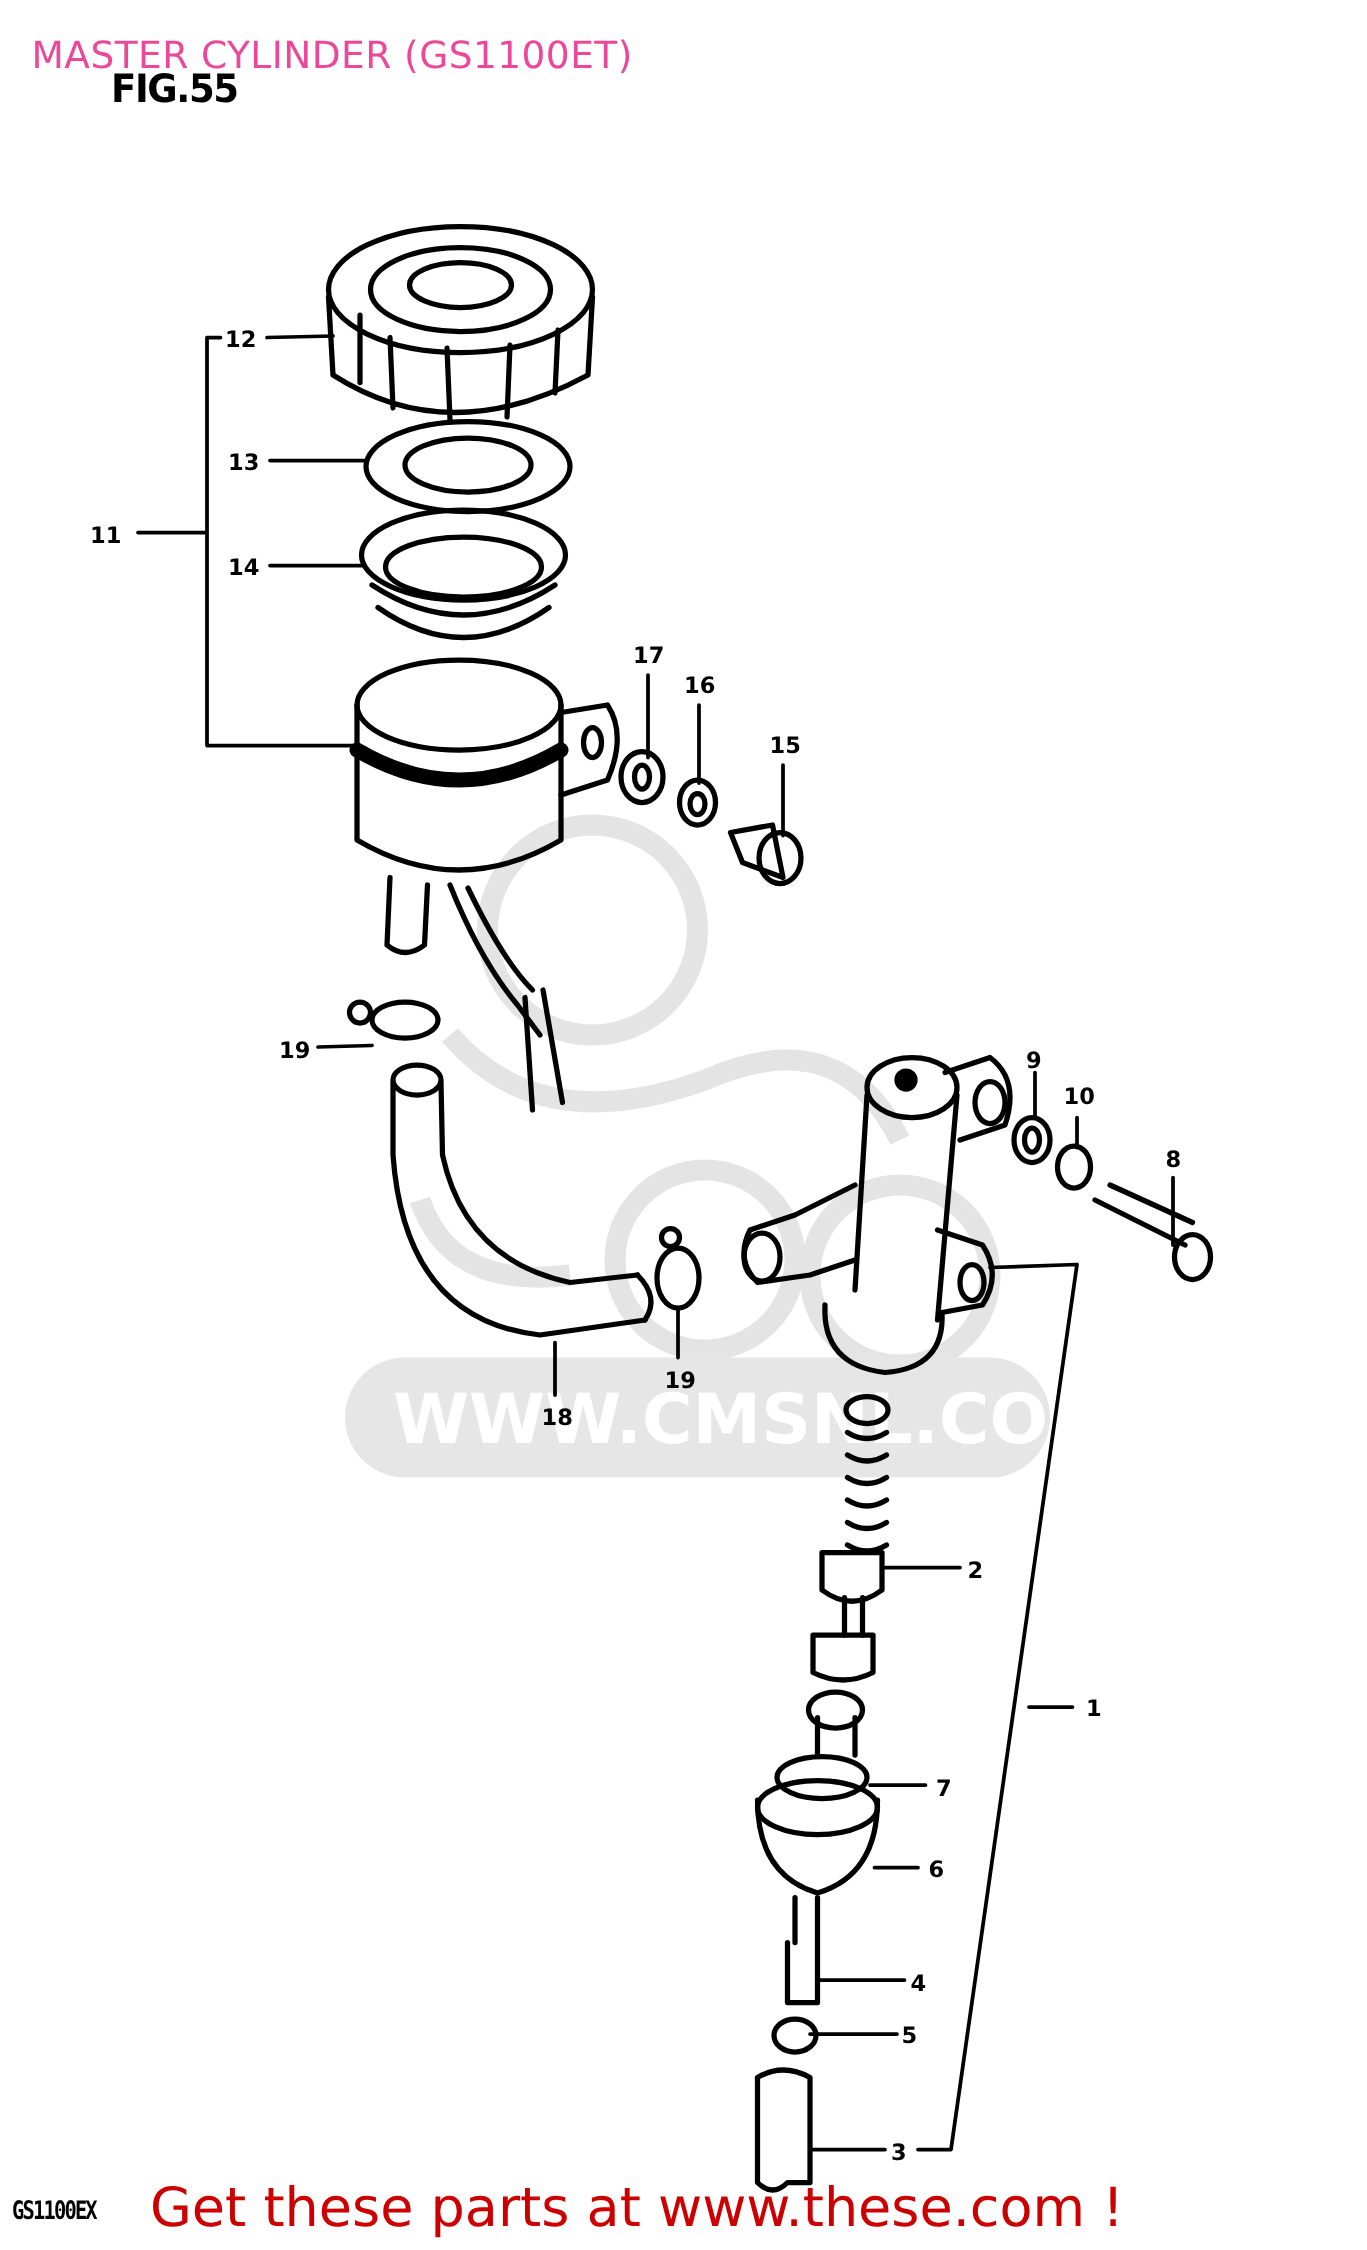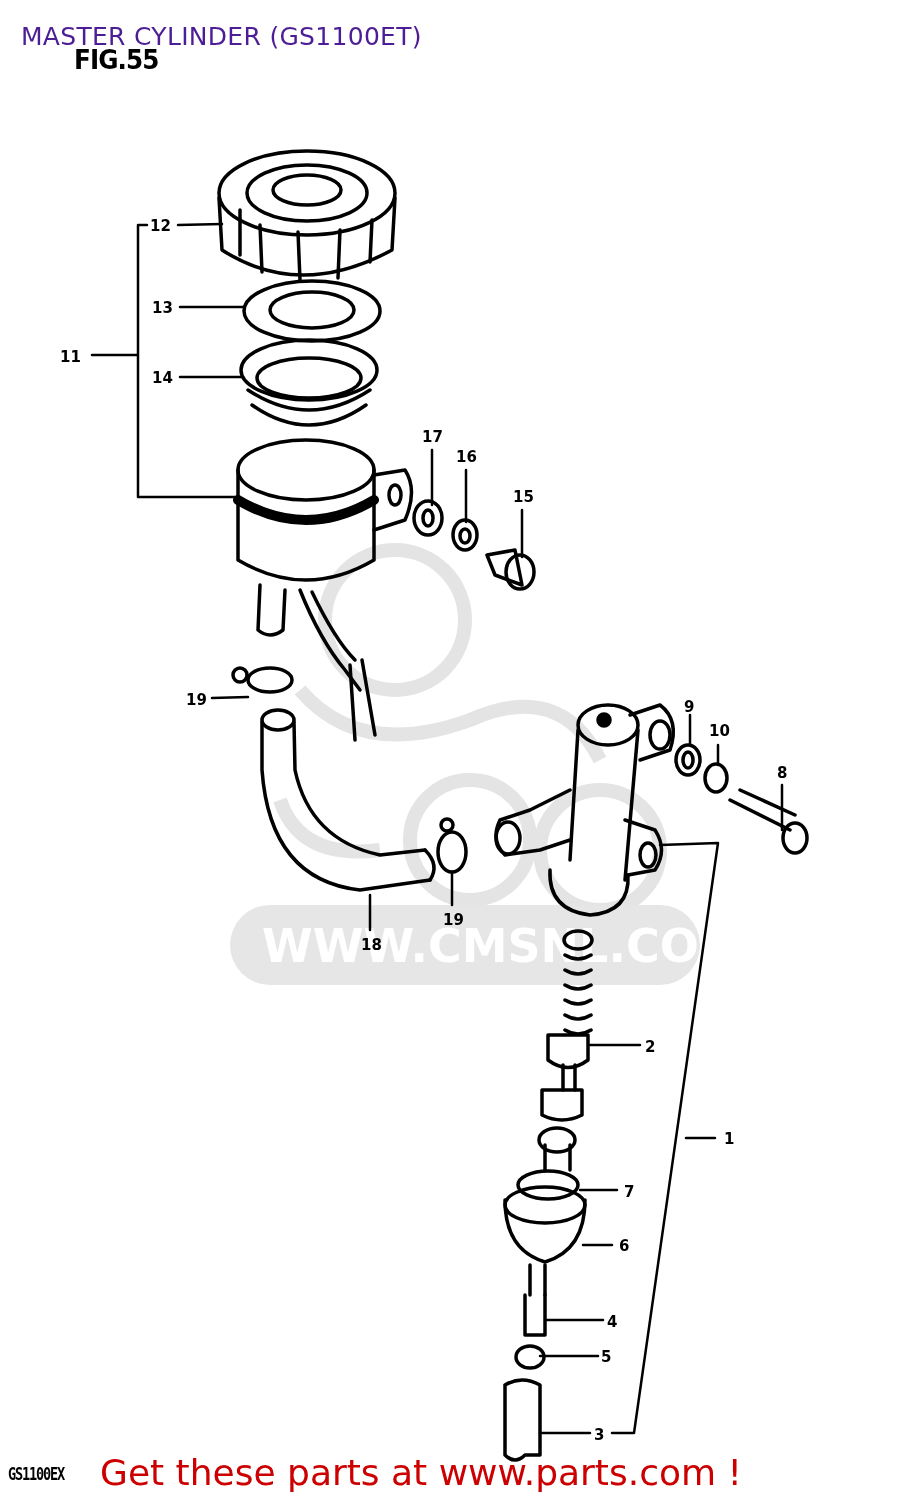--- a/index.html
+++ b/index.html
@@ -1,17 +1,17 @@
 <!DOCTYPE html>
 <html><head>
 <meta charset="utf-8">
 <style>
   html, body { margin: 0; padding: 0; background: #ffffff; }
   body { width: 911px; height: 1500px; position: relative; overflow: hidden; font-family: "DejaVu Sans", sans-serif; }
-  .title { position: absolute; left: 21px; top: 22px; font-family: "DejaVu Sans", sans-serif; font-size: 25px; color: #4c1d95; letter-spacing: 0.3px; white-space: nowrap; }
+  .title { position: absolute; left: 21px; top: 22px; font-family: "DejaVu Sans", sans-serif; font-size: 25px; color: #ec4899; letter-spacing: 0.3px; white-space: nowrap; }
   .fig { position: absolute; left: 74px; top: 45px; font-family: "DejaVu Sans", sans-serif; font-weight: bold; font-size: 26px; color: #000; letter-spacing: -1px; transform: scaleX(0.95); transform-origin: left; }
   .canvas { position: absolute; left: 0; top: 0; width: 911px; height: 1500px; }
   .footer-model { position: absolute; left: 8px; top: 1464px; font-family: "DejaVu Sans Mono", monospace; font-weight: bold; font-size: 17px; color: #000; letter-spacing: -1.5px; transform: scaleX(0.8); transform-origin: left; }
   .footer-cta { position: absolute; left: 100px; top: 1452px; font-family: "DejaVu Sans", sans-serif; font-size: 36px; color: #cc0000; white-space: nowrap; }
   .callout { font-family: "DejaVu Sans", sans-serif; font-weight: bold; font-size: 15px; fill: #000; }
   .wm-text { font-family: "DejaVu Sans", sans-serif; font-weight: bold; font-size: 46px; fill: #ffffff; }
 </style>
 </head>
 <body>
 
@@ -156,13 +156,13 @@
     <text class="callout" x="513" y="502">15</text>
     <text class="callout" x="456" y="462">16</text>
     <text class="callout" x="422" y="442">17</text>
     <text class="callout" x="361" y="950">18</text>
     <text class="callout" x="186" y="705">19</text>
     <text class="callout" x="443" y="925">19</text>
   </g>
 </svg>
 
 <div class="footer-model">GS1100EX</div>
-<div class="footer-cta">Get these parts at www.parts.com !</div>
+<div class="footer-cta">Get these parts at www.these.com !</div>
 
 </body></html>

